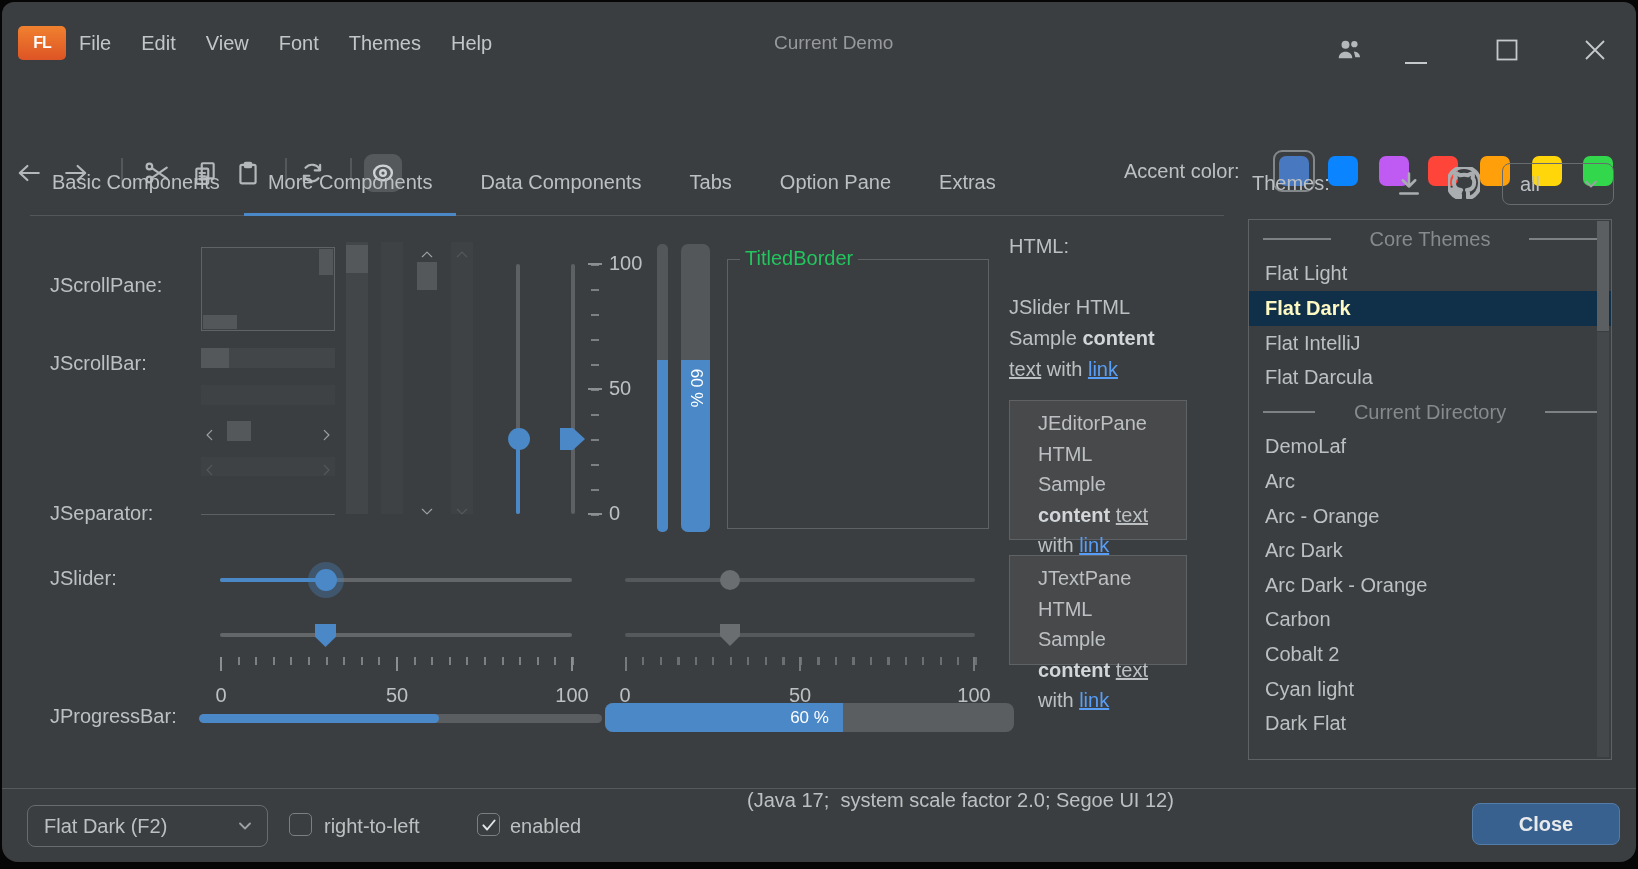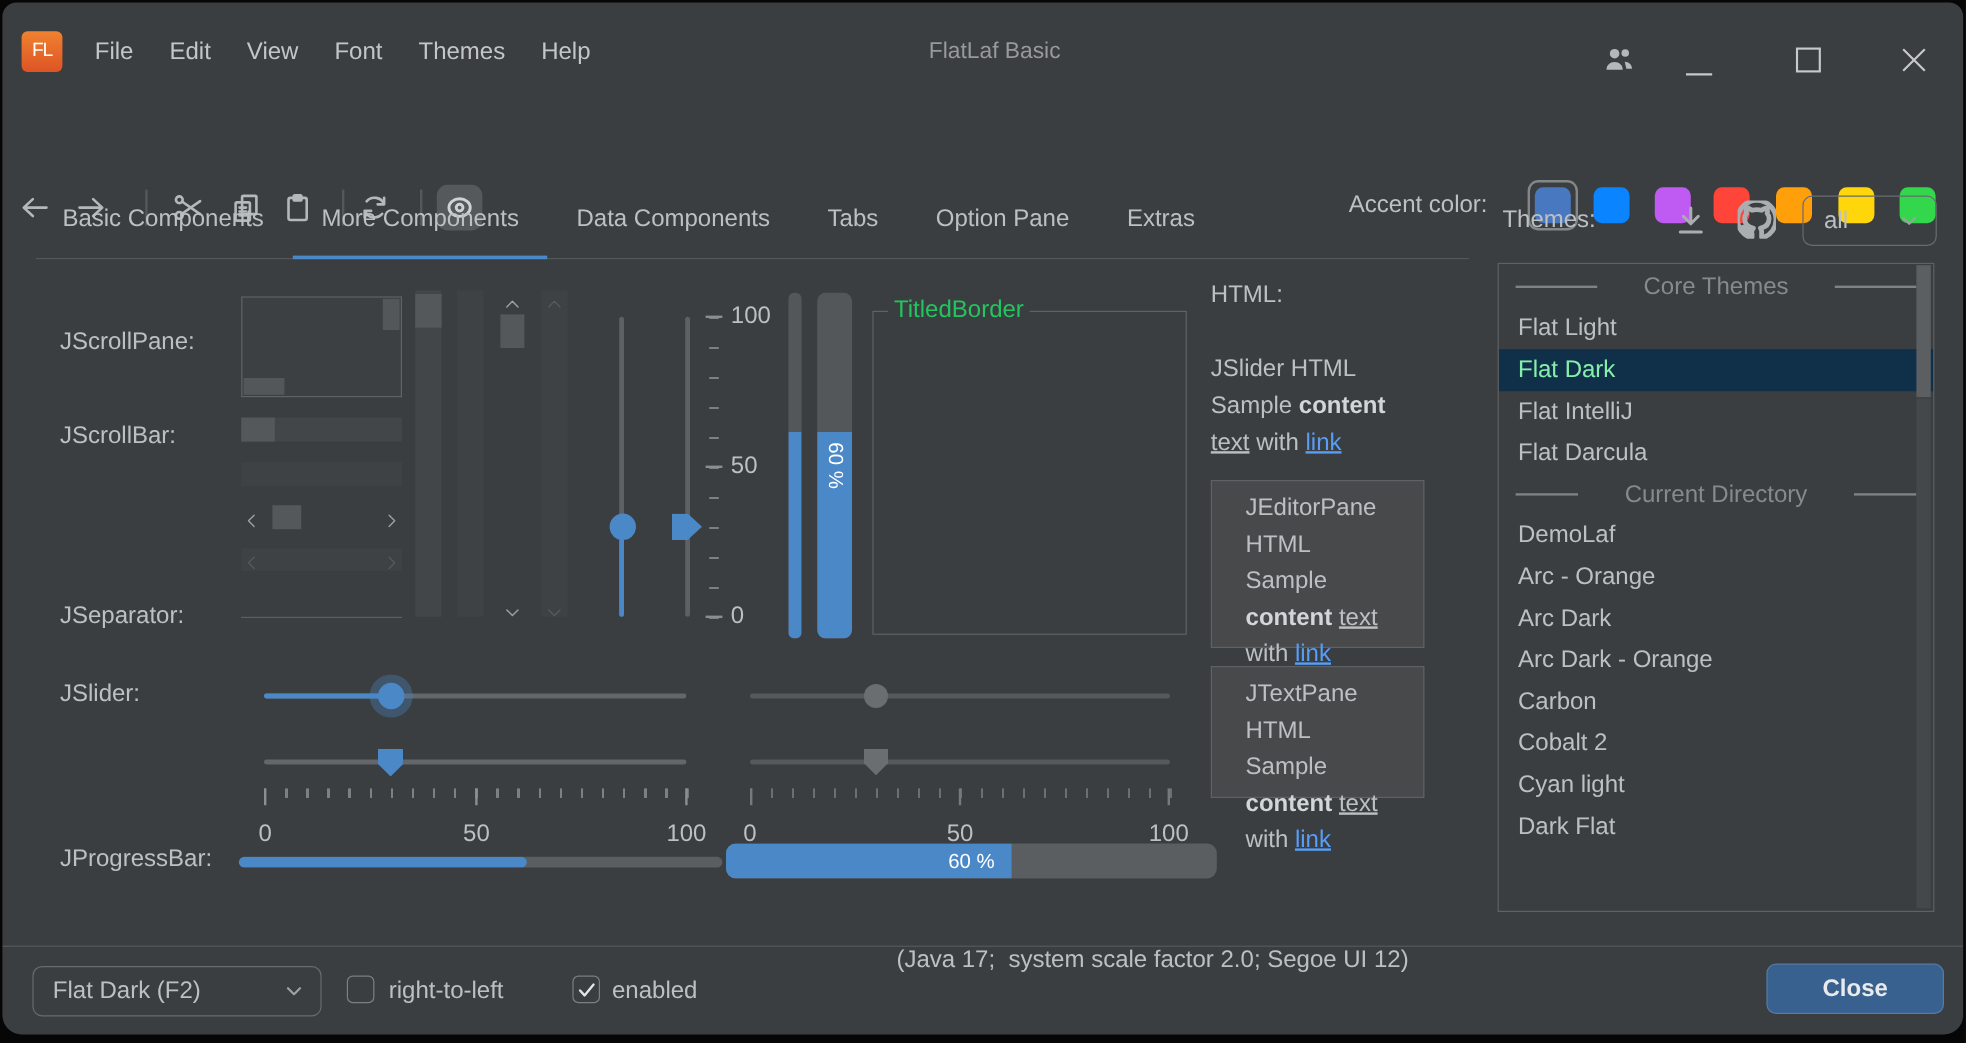--- a/index.html
+++ b/index.html
@@ -4,22 +4,22 @@
 <style>
   html,body{margin:0;padding:0;width:1638px;height:869px;background:#060606;overflow:hidden;
     font-family:"Liberation Sans",sans-serif;-webkit-font-smoothing:antialiased;}
   *{box-sizing:border-box;}
   .abs{position:absolute;}
   #window{position:absolute;left:2px;top:2px;width:1634px;height:860px;background:#3b3e40;
     border-radius:12px 12px 16px 16px;overflow:hidden;color:#bdc0c2;font-size:20px;}
 
   
   #titlebar{position:absolute;left:0;top:0;width:100%;height:74px;}
-  .logo{position:absolute;left:16px;top:24px;width:34px;height:34px;border-radius:5px;
-    background:linear-gradient(#f0812f,#dd5425);color:#fff;font-weight:normal;font-size:16px;
+  .logo{position:absolute;left:16px;top:24px;width:48px;height:34px;border-radius:5px;
+    background:linear-gradient(#f0812f,#dd5425);color:#fff;font-weight:bold;font-size:16px;
     display:flex;align-items:center;justify-content:center;letter-spacing:-1px;}
   .menubar{position:absolute;left:62px;top:28px;display:flex;}
   .menu-item{padding:2px 15px;color:#c3c6c8;cursor:default;}
   .win-title{position:absolute;left:772px;top:30px;color:#97999c;font-size:19px;}
   .tb-icon{stroke:#c6c9cb;fill:none;stroke-width:1.8;}
   .winbtn{position:absolute;}
 
   
   #toolbar{position:absolute;left:0;top:74px;width:100%;height:58px;}
   .tool{position:absolute;top:84px;width:26px;height:26px;}
@@ -42,21 +42,21 @@
   .hdr-icon{position:absolute;top:167px;width:30px;height:30px;}
   .hdr-icon svg{stroke:#abaeb0;fill:none;stroke-width:2;stroke-linecap:round;stroke-linejoin:round;}
   .combo{border:1px solid #666c70;border-radius:8px;display:flex;align-items:center;}
   .combo .chev{margin-left:auto;}
   #theme-filter{position:absolute;left:1500px;top:161px;width:112px;height:42px;padding:0 12px 0 17px;}
 
   
   #themelist{position:absolute;left:1246px;top:217px;width:364px;height:541px;border:1px solid #5e6265;
     background:#3b3e40;overflow:hidden;padding-top:2px;}
   .theme-row{height:34.6px;display:flex;align-items:center;padding-left:16px;}
-  .theme-row.selected{background:#103049;color:#86efac;}
+  .theme-row.selected{background:#103049;color:#fef9c3;font-weight:bold;}
   .theme-sep{height:34.6px;display:flex;align-items:center;color:#868a8d;padding:0 14px;gap:29px;}
   .theme-sep .line{flex:1;height:2px;background:#7e8285;}
   .theme-sep .lbl{padding:0 10px;}
   .list-scroll-track{position:absolute;right:2px;top:112px;width:12px;bottom:2px;background:#45484b;}
   .list-scroll-thumb{position:absolute;right:2px;top:1px;width:12px;height:110px;background:#5b5f62;}
 
   
   .row-label{position:absolute;left:48px;}
   .sp-box{position:absolute;left:199px;top:245px;width:134px;height:84px;border:1px solid #5f6366;background:#3d4043;}
   .sp-vthumb{position:absolute;right:1px;top:1px;width:14px;height:26px;background:#53575a;}
@@ -130,21 +130,21 @@
   <div id="titlebar">
     <div class="logo">FL</div>
     <div class="menubar">
       <div class="menu-item">File</div>
       <div class="menu-item">Edit</div>
       <div class="menu-item">View</div>
       <div class="menu-item">Font</div>
       <div class="menu-item">Themes</div>
       <div class="menu-item">Help</div>
     </div>
-    <div class="win-title">FlatLaf Basic</div>
+    <div class="win-title">Current Demo</div>
 
     <div class="winbtn" style="left:1332px;top:34px;">
       <svg width="30" height="28" viewBox="0 0 24 24" fill="#b5b8ba">
         <circle cx="9" cy="7.5" r="3.4"></circle>
           <path d="M3.2 19c0-3.4 2.5-5.6 5.8-5.6s5.8 2.2 5.8 5.6z"></path>
         <circle cx="16.6" cy="7" r="2.7"></circle>
           <path d="M16.2 13.2c3 .1 5.2 2.1 5.2 5h-4z"></path>
       </svg>
     </div>
     <div class="winbtn" style="left:1403px;top:47px;">
@@ -260,20 +260,21 @@
     <div class="theme-row">Flat Light</div>
     <div class="theme-row selected">Flat Dark</div>
     <div class="theme-row">Flat IntelliJ</div>
     <div class="theme-row">Flat Darcula</div>
     <div class="theme-sep">
       <span class="line"></span>
         <span class="lbl">Current Directory</span>
         <span class="line"></span>
       </div>
     <div class="theme-row">DemoLaf</div>
+    <div class="theme-row">Arc</div>
     <div class="theme-row">Arc - Orange</div>
     <div class="theme-row">Arc Dark</div>
     <div class="theme-row">Arc Dark - Orange</div>
     <div class="theme-row">Carbon</div>
     <div class="theme-row">Cobalt 2</div>
     <div class="theme-row">Cyan light</div>
     <div class="theme-row">Dark Flat</div>
     <div class="list-scroll-track"></div>
     <div class="list-scroll-thumb"></div>
   </div>

